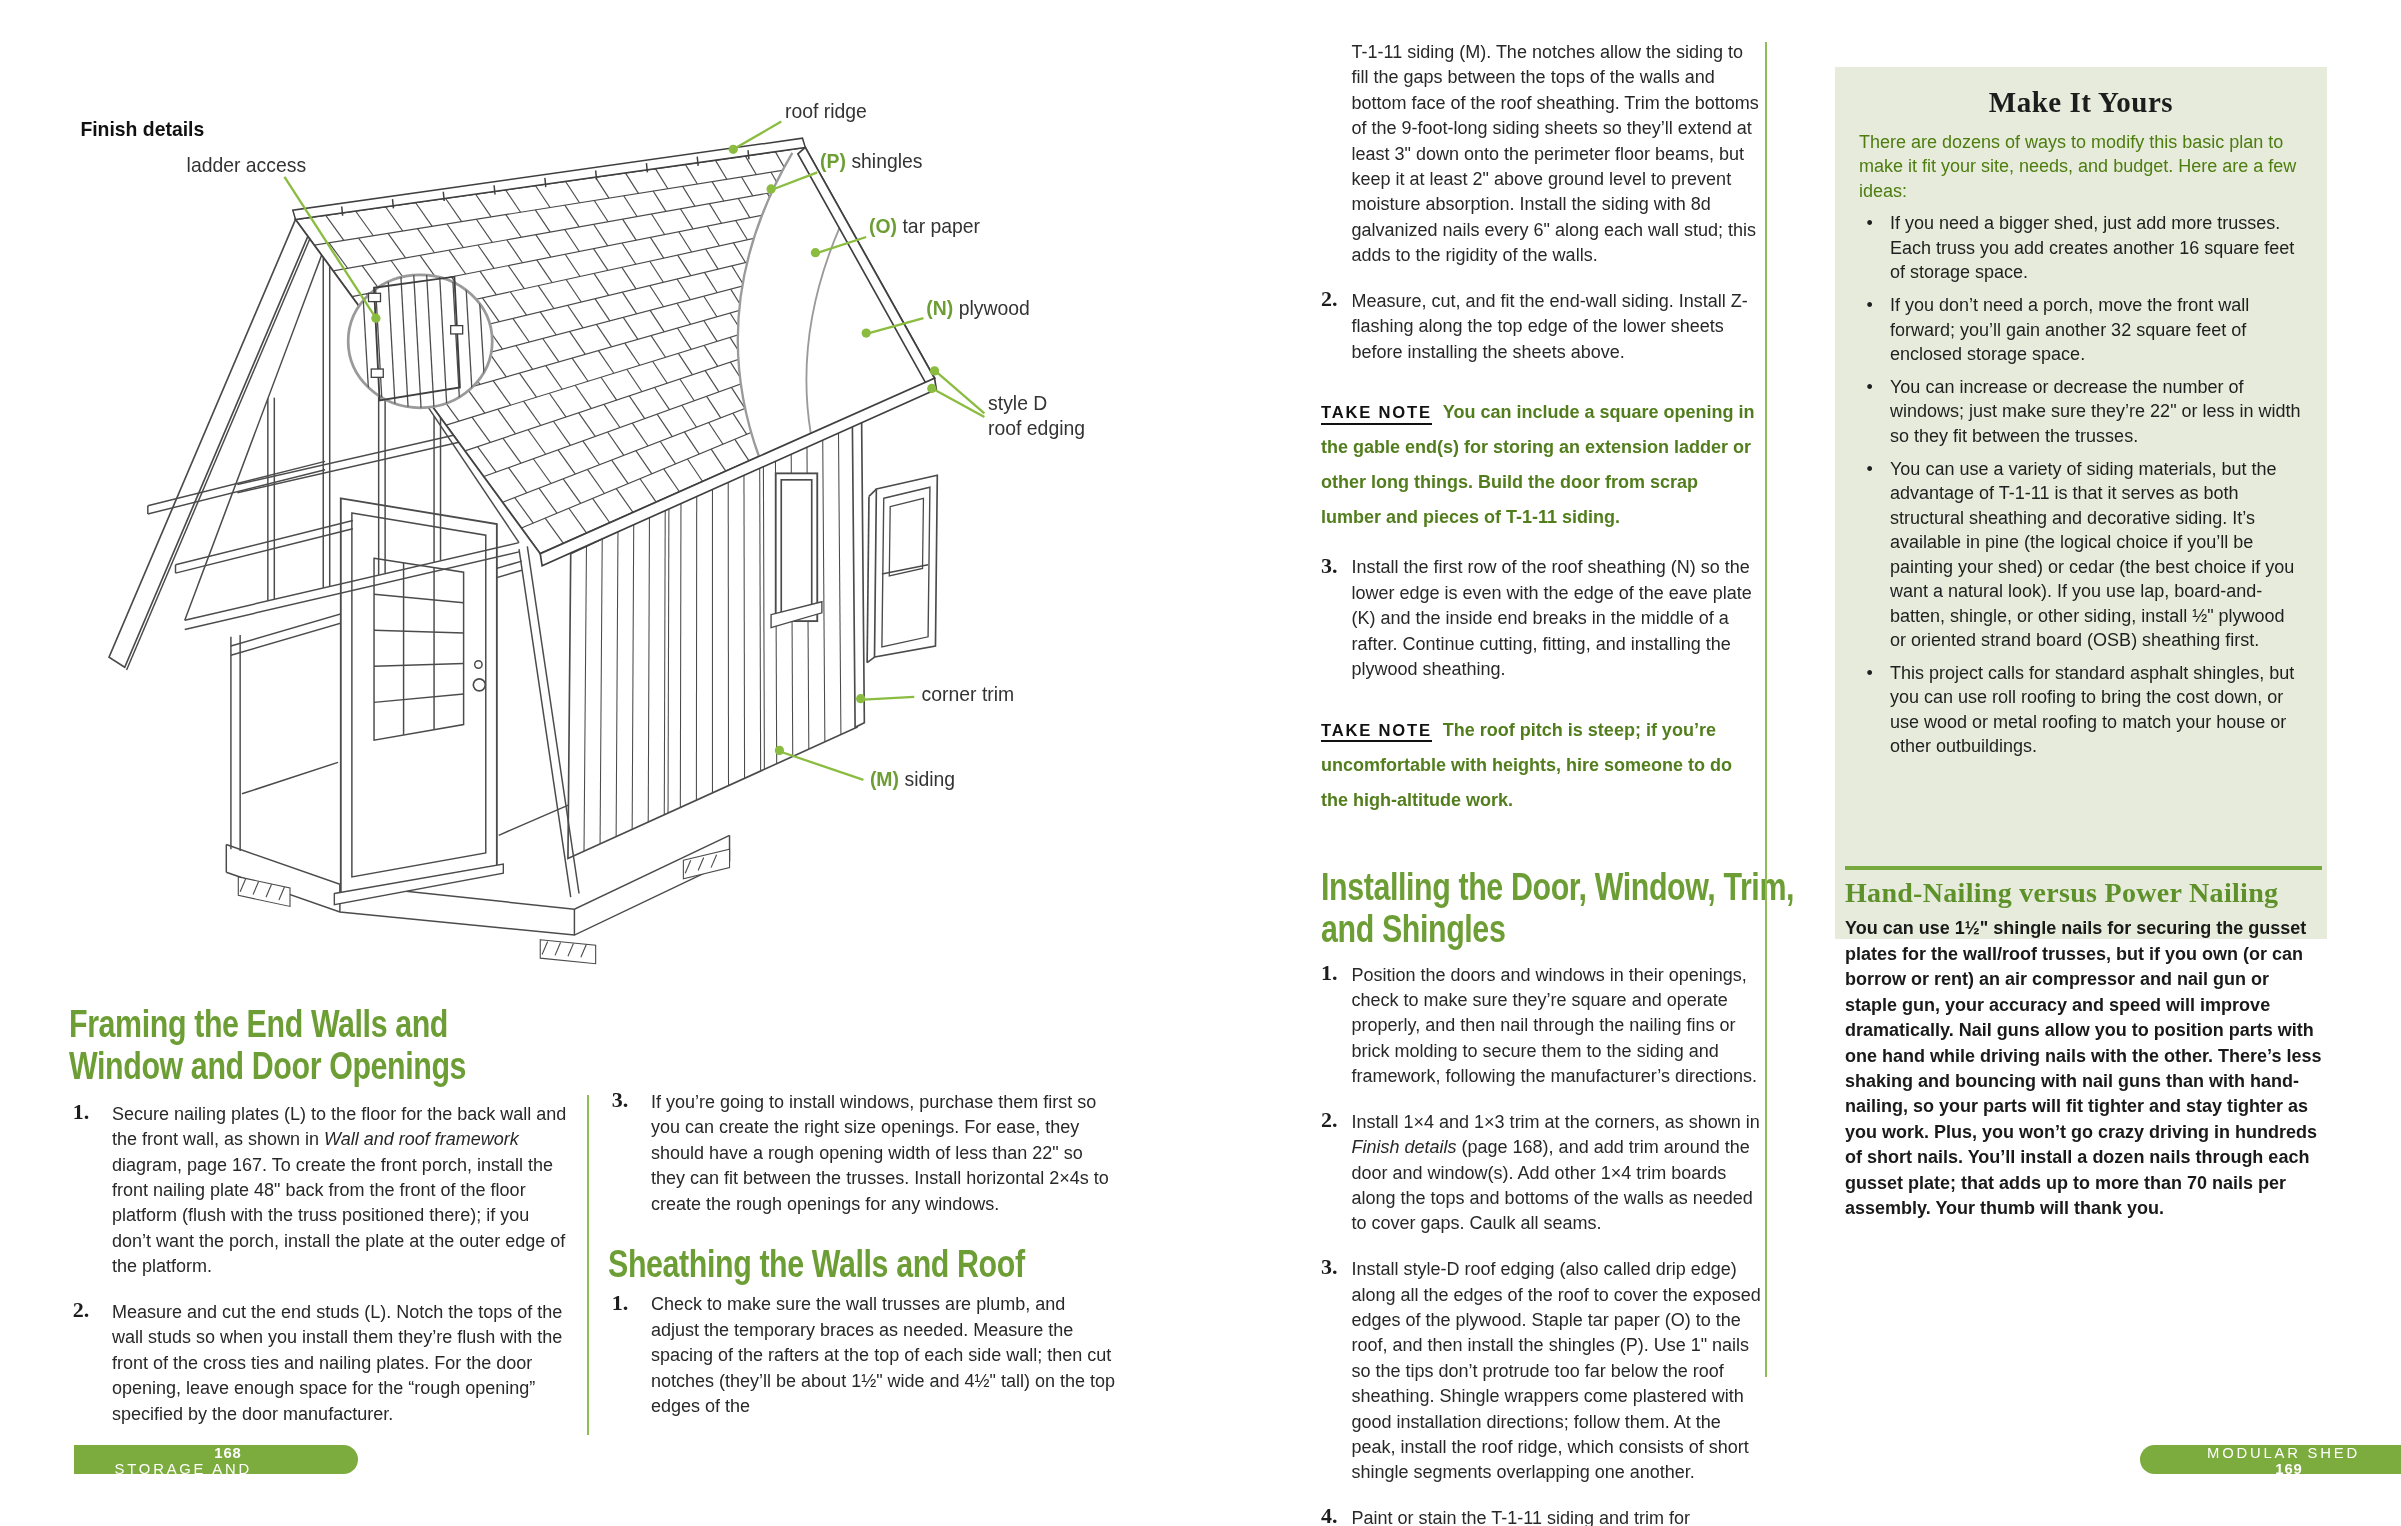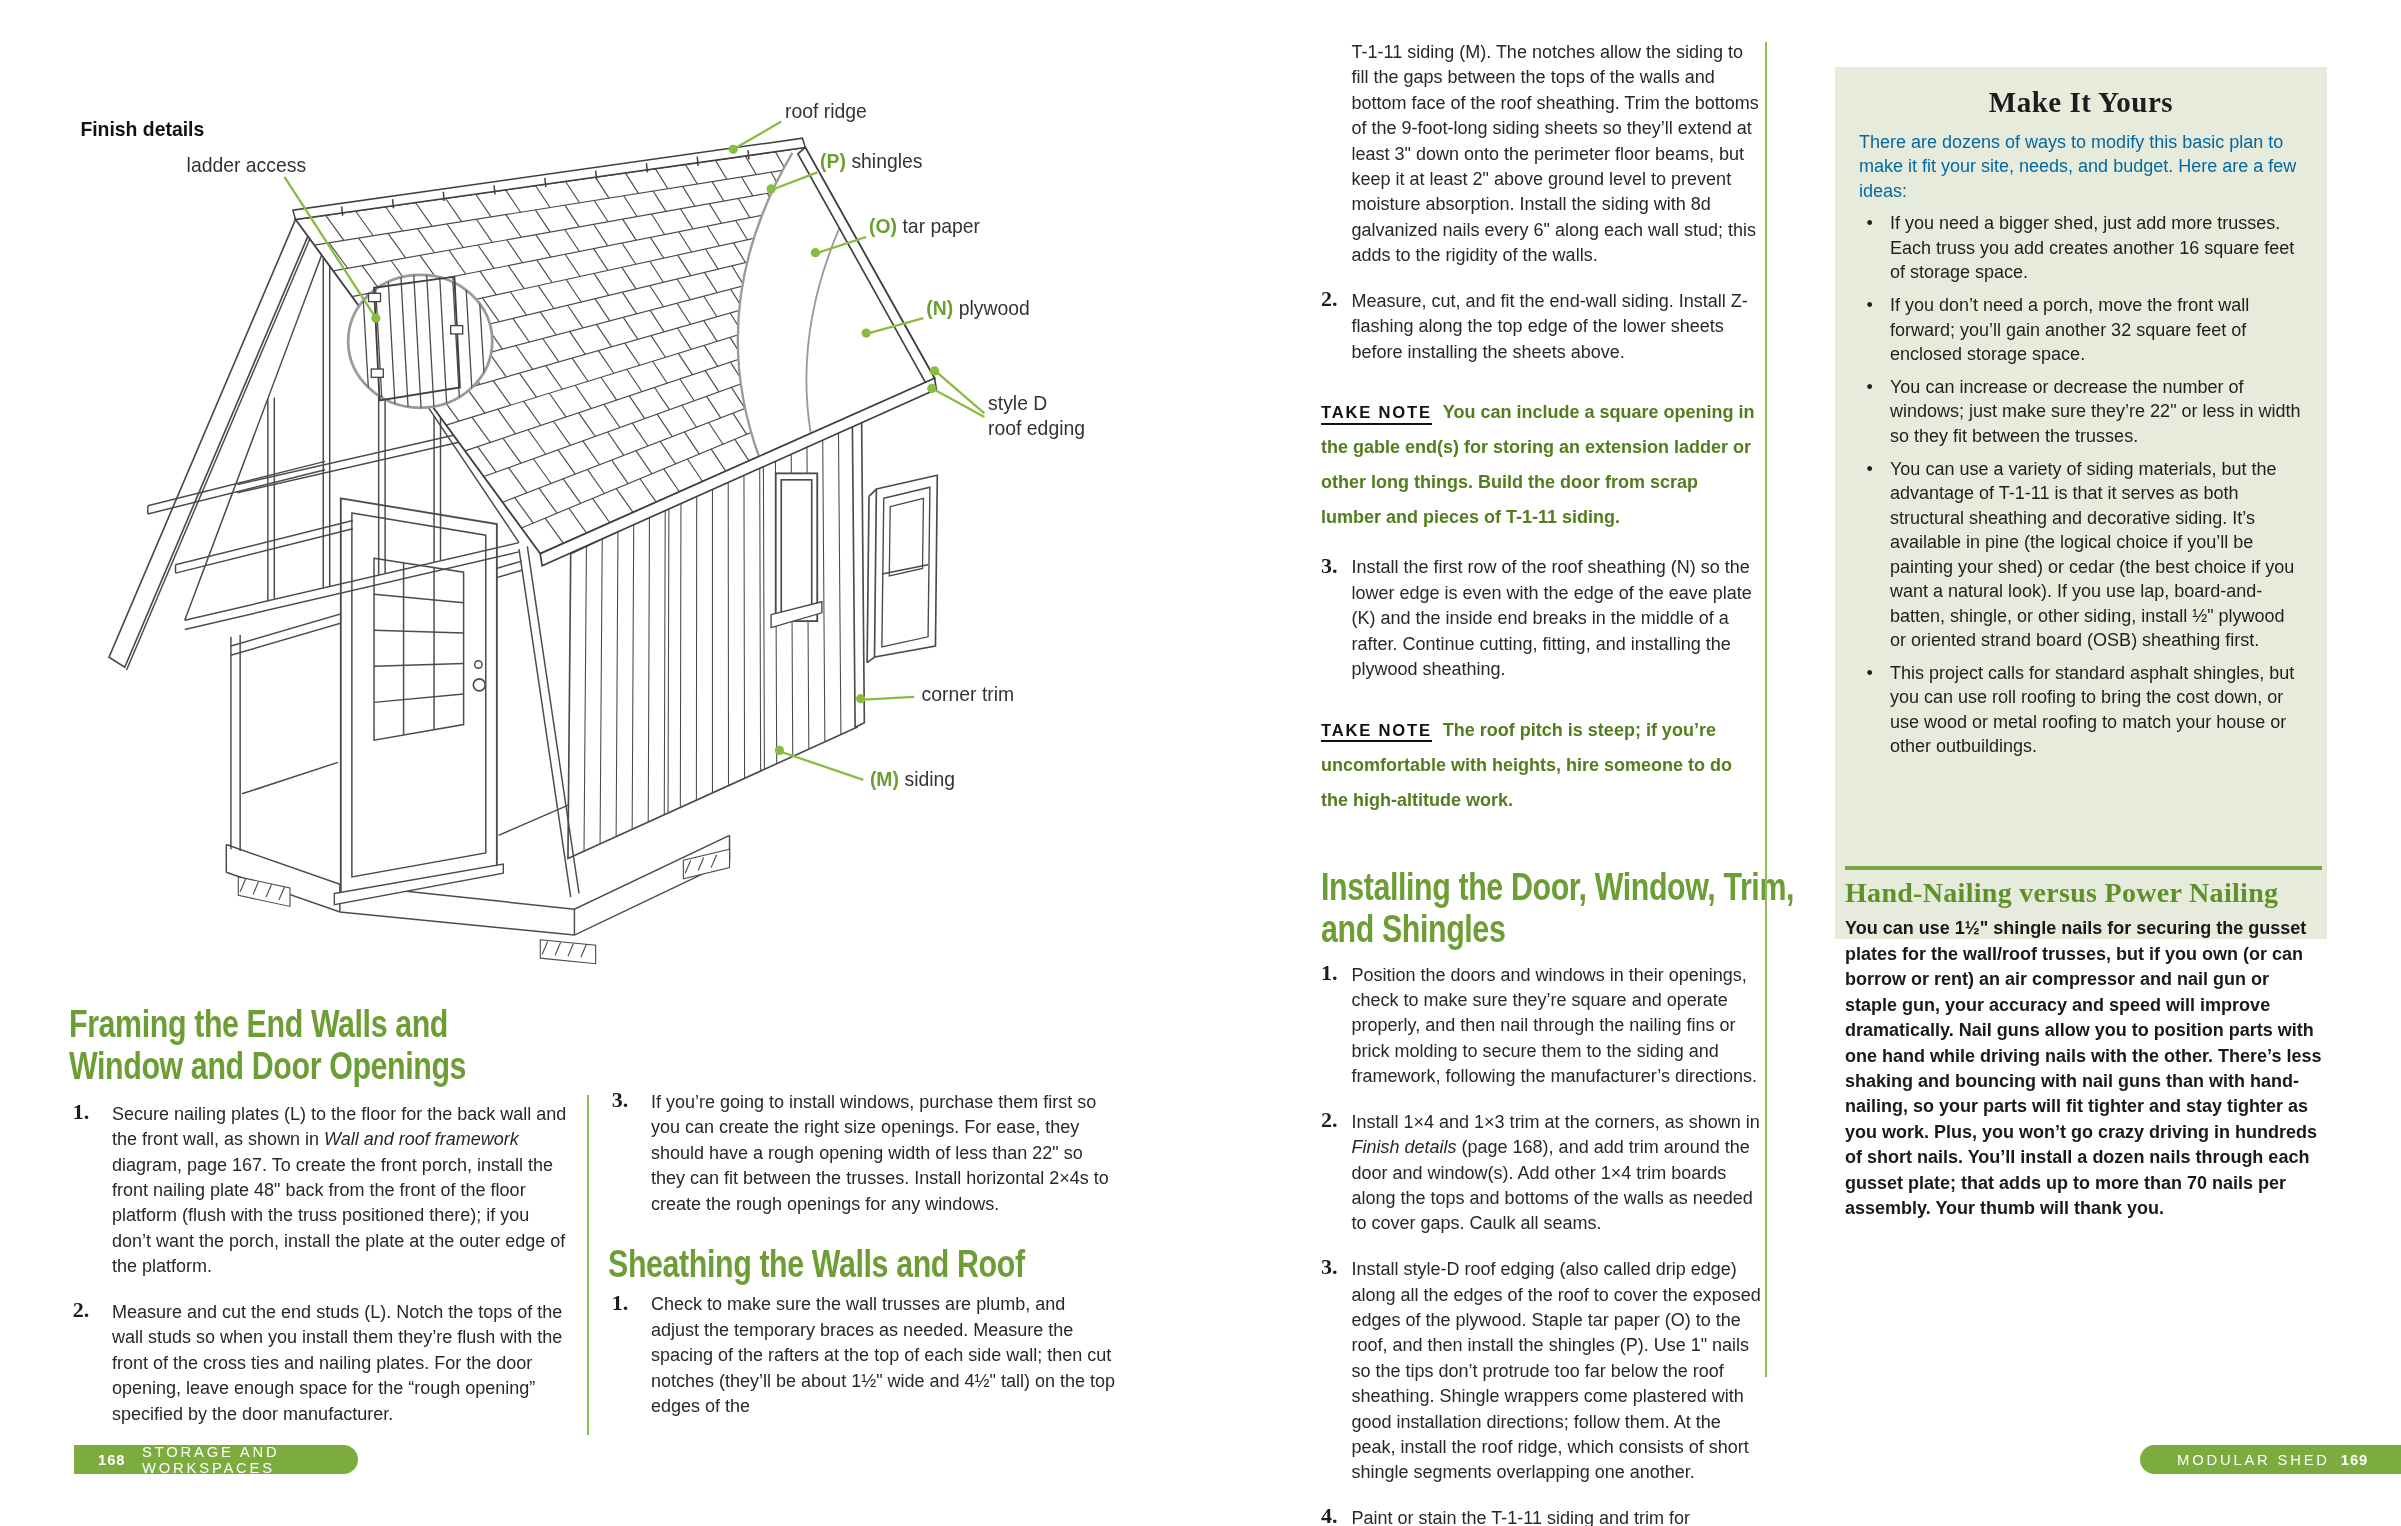--- a/index.html
+++ b/index.html
@@ -28,32 +28,32 @@
   .num{position:absolute;left:3.7px;top:-2.8px;font-family:"Liberation Serif",serif;font-weight:bold;font-size:22px;color:#1c1c1c;}
   .indent-r .num{left:0;}
   i{font-style:italic;}
   .take-note{margin-top:30px;font-size:18px;line-height:35px;}
   .tn-label{font-weight:bold;letter-spacing:1.8px;font-size:16.6px;color:#111;border-bottom:2.3px solid #111;padding-bottom:0.9px;margin-right:11px;}
   .tn-text{font-weight:bold;color:var(--take-note-green);}
   .vdiv{position:absolute;width:2.3px;background:var(--divider-green);}
   
   .miy{position:absolute;left:1835px;top:67px;width:492px;height:872px;background:var(--box-bg);box-sizing:border-box;padding:18.5px 24px 22px 24px;}
   .miy-title{font-family:"Liberation Serif",serif;font-weight:bold;font-size:29px;color:#1d1d1d;text-align:center;margin-bottom:11px;letter-spacing:0.5px;}
-  .miy-txt{font-size:18px;line-height:24.5px;color:#0369a1;}
+  .miy-txt{font-size:18px;line-height:24.5px;color:#4d7c0f;}
   .miy ul{list-style:none;margin:7.4px 0 0 0;padding:0;}
   .miy li{position:relative;padding-left:31px;margin-top:8.3px;font-size:18px;line-height:24.5px;color:#1f1f1f;}
   .miy li:before{content:"•";position:absolute;left:7.4px;top:0;}
   
   .hand{position:absolute;left:1845px;top:866px;width:477px;}
   .hand-rule{height:3.7px;background:var(--rule-green);margin-bottom:7.4px;}
   .hand-title{font-family:"Liberation Serif",serif;font-weight:bold;font-size:28px;color:var(--serif-green);letter-spacing:0.3px;}
   .hand-body{margin-top:7.4px;font-size:18px;line-height:25.4px;font-weight:bold;color:#191919;}
   
   .pill{position:absolute;top:1445px;height:29px;background:var(--footer-green);color:#fff;
-        display:flex;align-items:center;font-size:14.8px;}
+        display:flex;align-items:center;font-size:14.8px;flex-direction:column;}
   .pill-left{left:74px;width:284px;border-radius:0 14.8px 14.8px 0;padding-left:24px;box-sizing:border-box;}
   .pill-right{left:2140px;width:261px;border-radius:14.8px 0 0 14.8px;padding-left:37px;box-sizing:border-box;}
   .pg-num{font-weight:bold;letter-spacing:0.9px;}
   .pill-label{letter-spacing:2.8px;margin-left:16.6px;}
   .pill-right .pill-label{margin-left:0;margin-right:11px;}
 </style>
 </head>
 <body>
 
 <div class="spread">

